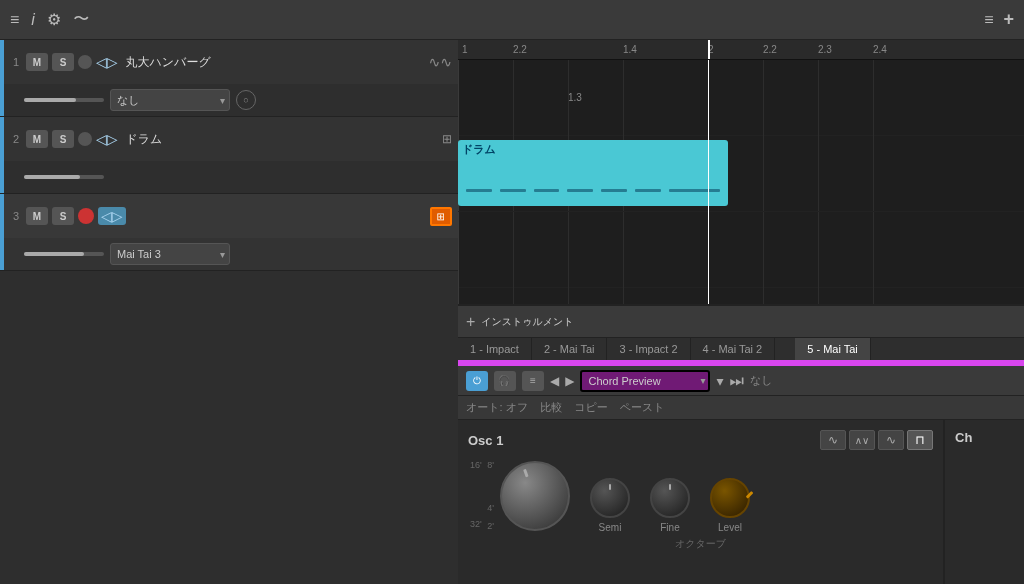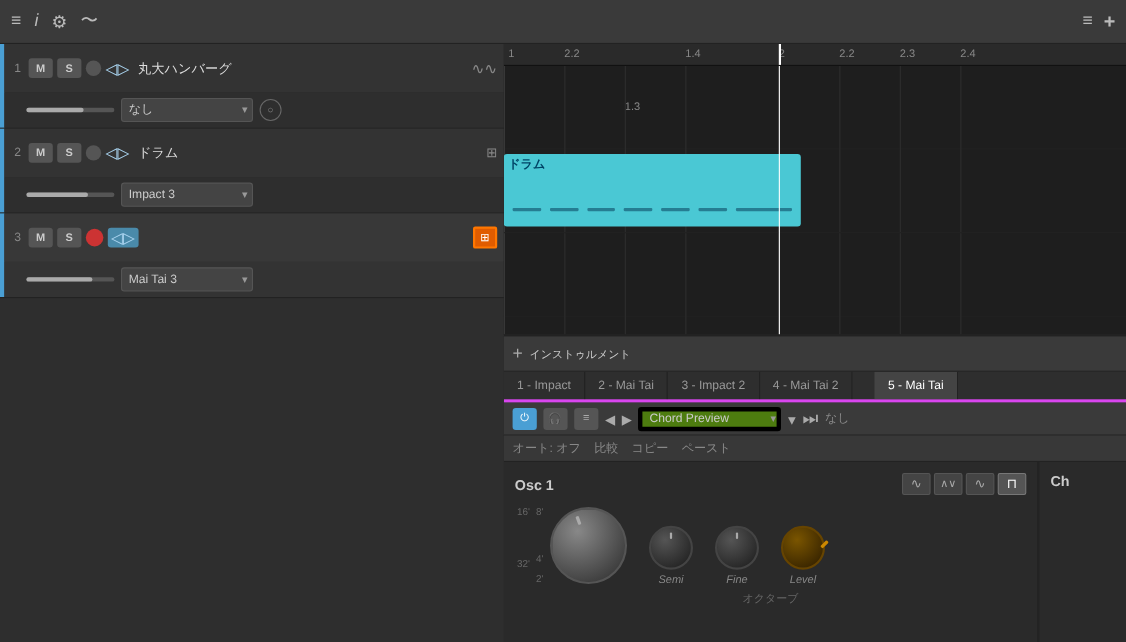--- a/index.html
+++ b/index.html
@@ -213,21 +213,21 @@
     .instr-title {
       color: #ccc;
       font-size: 10px;
     }
     .tabs-row {
       height: 28px;
       background: #2e2e2e;
       display: flex;
       align-items: center;
       gap: 0;
-      border-bottom: 3px solid #d946ef;
+      border-bottom: 6px solid #d946ef;
       overflow: hidden;
     }
     .tab-item {
       padding: 0 12px;
       height: 100%;
       display: flex;
       align-items: center;
       font-size: 11px;
       color: #999;
       border-right: 1px solid #222;
@@ -261,22 +261,22 @@
       align-items: center;
       justify-content: center;
     }
     .ctrl-btn.inactive { background: #555; color: #aaa; }
     .chord-select-wrapper {
       position: relative;
       display: flex;
       align-items: center;
     }
     .chord-select {
-      background: #4d7c0f;
-      border: 4px solid #000000;
+      background: #701a75;
+      border: 2px solid #000000;
       color: #ccc;
       font-size: 11px;
       height: 22px;
       border-radius: 3px;
       padding: 0 20px 0 6px;
       appearance: none;
       -webkit-appearance: none;
       cursor: pointer;
       min-width: 130px;
     }
@@ -388,21 +388,20 @@
     .knob-level {
       width: 40px;
       height: 40px;
       background: radial-gradient(circle at 35% 30%, #7a5500, #2a1a00);
       border: 2px solid #664400;
     }
     .knob-label {
       color: #888;
       font-size: 10px;
       text-align: right;
-      font-style: italic;
     }
     .knob-tick {
       position: absolute;
       width: 3px;
       height: 8px;
       background: #aaa;
       top: 4px;
       left: 50%;
       transform-origin: 50% 31px;
       border-radius: 1px;
@@ -504,25 +503,20 @@
             <button class="track-btn btn-m">M</button>
             <button class="track-btn btn-s">S</button>
             <span style="width:14px;height:14px;background:#555;border-radius:50%;display:inline-block;flex-shrink:0;"></span>
             <span style="color:#aad4f0;font-size:14px;">◁▷</span>
             <span class="track-name">ドラム</span>
             <span class="track-icon-right" style="font-size:12px;">⊞</span>
           </div>
           <div class="track-sub">
             <div style="width:80px;height:4px;background:#555;border-radius:2px;position:relative;">
               <div style="position:absolute;left:0;top:0;height:100%;width:70%;background:#aaa;border-radius:2px;"></div>
-            </div>
-            <div class="select-wrapper">
-              <select class="preset-select">
-                <option>Impact 3</option>
-              </select>
             </div>
           </div>
         </div>
       </div>
     </div>
 
     <div class="track-row">
       <div style="display:flex; position:relative;">
         <div style="width:4px; background:#4a9fd4; flex-shrink:0;"></div>
         <div style="flex:1;">
@@ -656,21 +650,21 @@
           </div>
 
           <div class="knob-row">
 
             <div style="display:flex;align-items:center;gap:4px;">
               <div style="position:relative;width:28px;height:75px;flex-shrink:0;">
                 <span style="position:absolute;top:2px;right:2px;color:#666;font-size:9px;">8'</span>
                 <span style="position:absolute;top:2px;left:2px;color:#666;font-size:9px;">16'</span>
                 <span style="position:absolute;bottom:20px;right:2px;color:#666;font-size:9px;">4'</span>
                 <span style="position:absolute;bottom:2px;right:2px;color:#666;font-size:9px;">2'</span>
-                <span style="position:absolute;bottom:16px;left:2px;color:#666;font-size:9px;">32'</span>
+                <span style="position:absolute;bottom:4px;left:2px;color:#666;font-size:9px;">32'</span>
               </div>
               <div class="knob-container">
                 <div class="knob knob-large">
                   <div class="knob-tick" style="transform: rotate(-20deg) translateX(-50%); left:50%;"></div>
                 </div>
               </div>
             </div>
 
             <div class="knob-container">
               <div class="knob knob-small">

